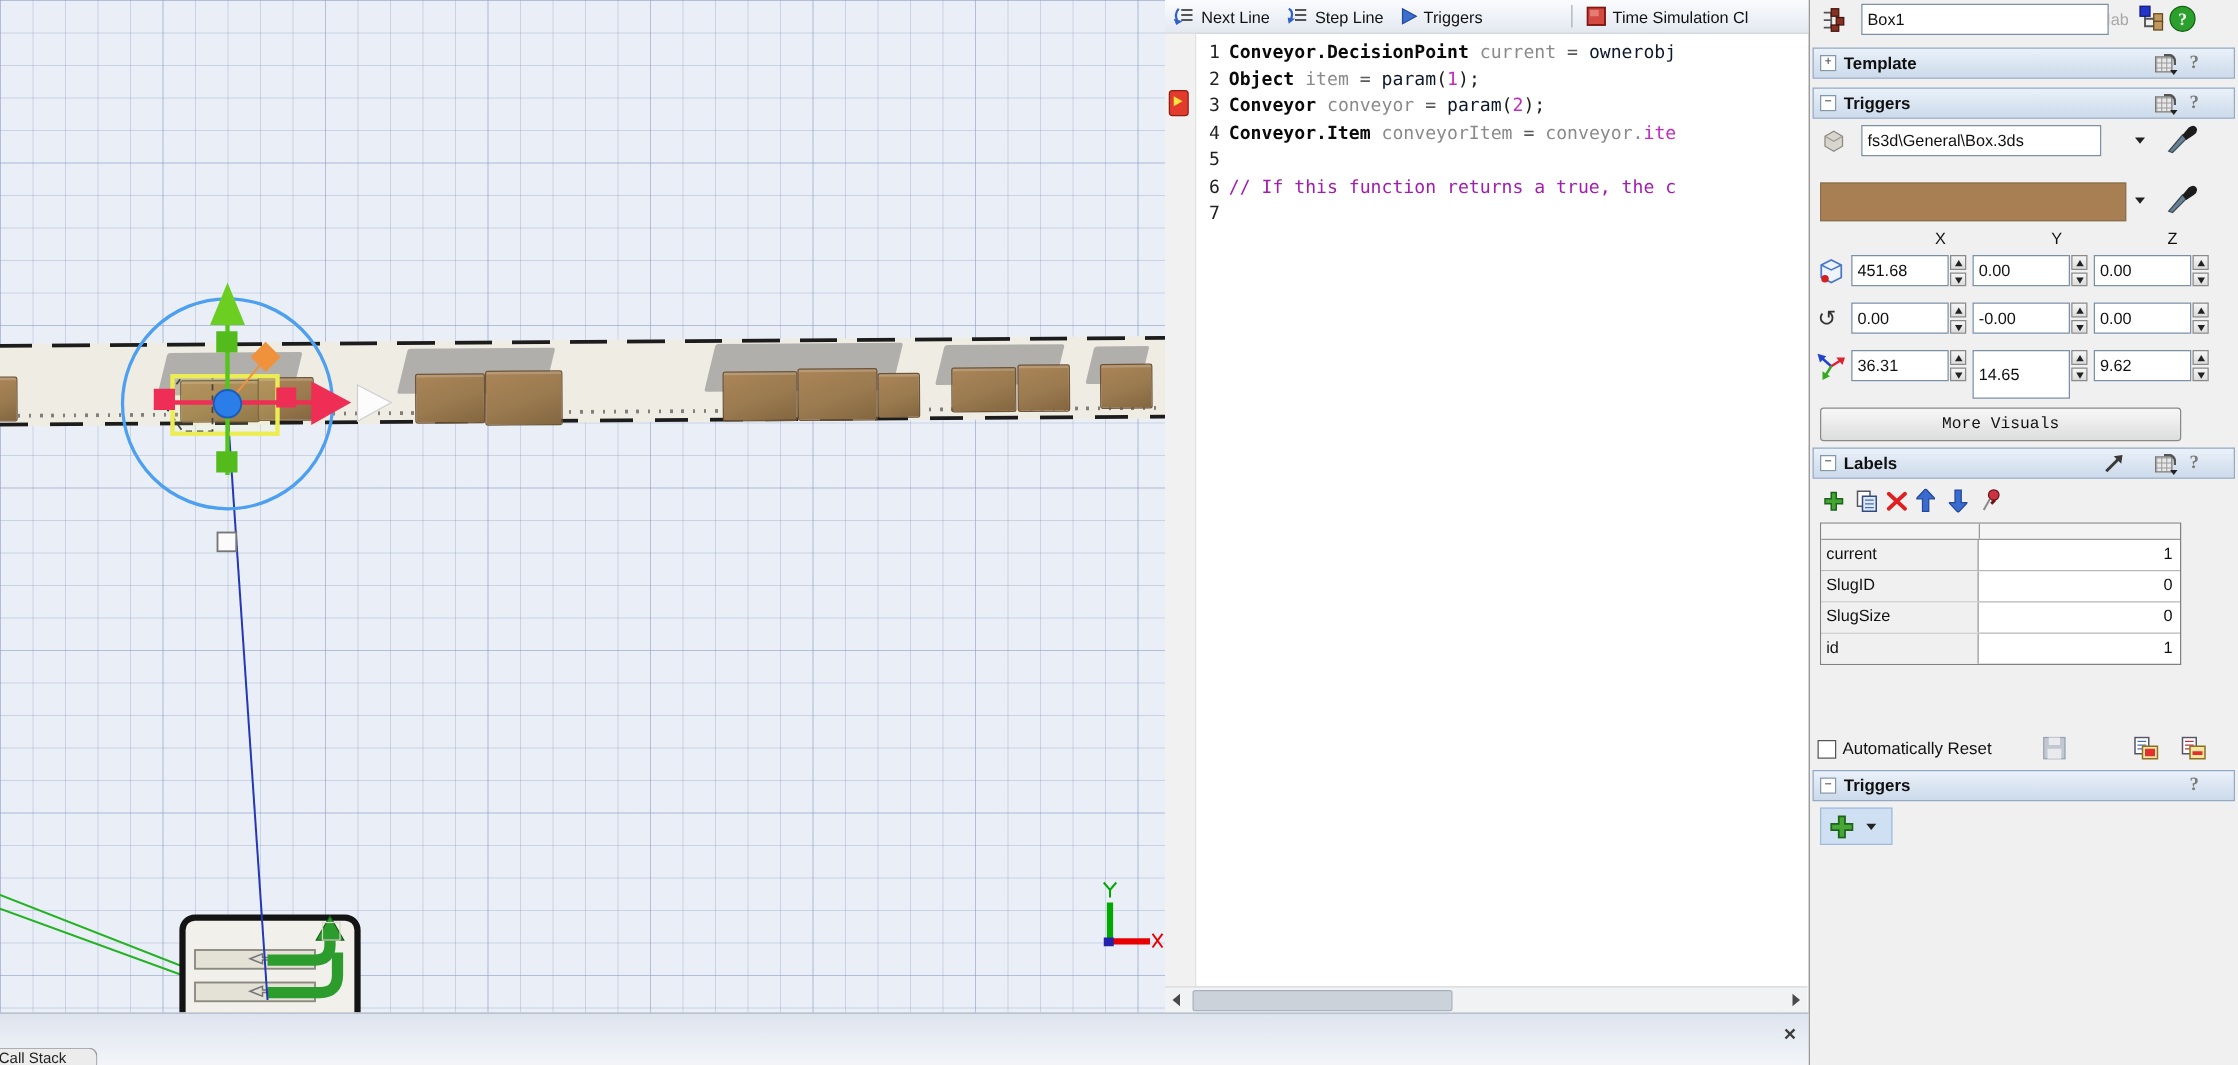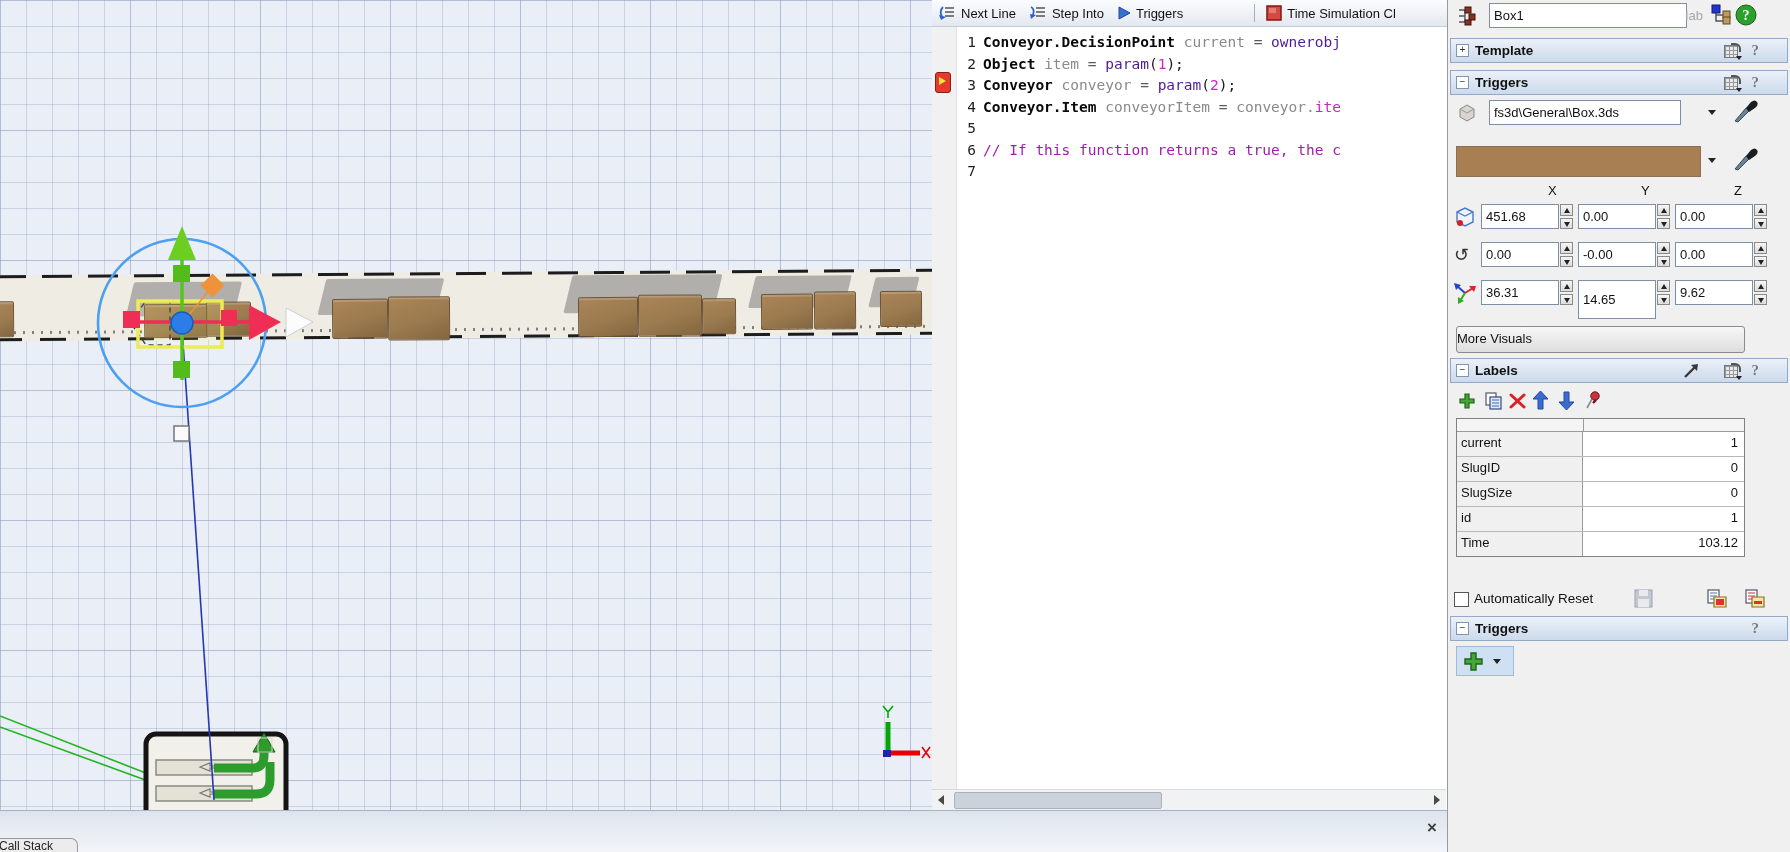--- a/index.html
+++ b/index.html
@@ -35,21 +35,21 @@
   #code-margin{position:absolute;left:0;top:27px;bottom:20px;width:24px;background:#f1f1f1;border-right:1px solid #e2e2e2;}
   #breakpoint{position:absolute;left:3px;top:72px;width:14px;height:19px;background:#e23b2e;border:1px solid #8d1d14;border-radius:3px;}
   #breakpoint:after{content:"";position:absolute;left:3px;top:4px;border-left:7px solid #ffe23c;border-top:4.5px solid transparent;border-bottom:4.5px solid transparent;}
   #code-lines{position:absolute;left:24px;top:32px;right:1px;bottom:22px;overflow:hidden;
     font-family:"DejaVu Sans Mono",monospace;font-size:14.5px;line-height:21.5px;white-space:pre;}
   .code-line{display:flex;}
   .line-num{width:20px;text-align:right;color:#222;flex:0 0 20px;margin-right:7px;}
   .tk-kw{font-weight:bold;color:#0a0a0a;}
   .tk-var{color:#8a8a8a;}
   .tk-op{color:#5a5a5a;}
-  .tk-fn{color:#4c1d95;}
+  .tk-fn{color:#0f172a;}
   .tk-num{color:#c328c3;}
   .tk-pl{color:#1a1a1a;}
   .tk-cm{color:#a21caf;}
   
   #hscroll{position:absolute;left:0;right:1px;bottom:0;height:20px;background:#f1f2f4;border-top:1px solid #d8d8d8;}
   .sb-btn{position:absolute;top:1px;width:18px;height:18px;display:flex;align-items:center;justify-content:center;}
   .sb-thumb{position:absolute;left:22px;top:2px;width:206px;height:15px;background:#ccd2da;border:1px solid #a9b2bf;border-radius:2px;}
   .tri-l{width:0;height:0;border-right:6px solid #4a4a4a;border-top:5px solid transparent;border-bottom:5px solid transparent;}
   .tri-r{width:0;height:0;border-left:6px solid #4a4a4a;border-top:5px solid transparent;border-bottom:5px solid transparent;}
   
@@ -78,21 +78,21 @@
   .spinner{position:absolute;width:14px;height:25px;}
   .spinner .up,.spinner .dn{position:absolute;left:0;width:13px;height:11.5px;background:linear-gradient(#f6f6f6,#dcdcdc);border:1px solid #8a8a8a;box-sizing:border-box;}
   .spinner .up{top:0;}
   .spinner .dn{bottom:0;}
   .spinner .up:after{content:"";position:absolute;left:2.5px;top:3px;border-bottom:5px solid #222;border-left:3.5px solid transparent;border-right:3.5px solid transparent;}
   .spinner .dn:after{content:"";position:absolute;left:2.5px;top:3px;border-top:5px solid #222;border-left:3.5px solid transparent;border-right:3.5px solid transparent;}
   .dd-arrow{width:0;height:0;border-top:5px solid #222;border-left:4px solid transparent;border-right:4px solid transparent;}
   .axis-lbl{position:absolute;font-size:13px;color:#111;}
   #more-visuals{position:absolute;left:8px;top:326px;width:287px;height:25px;
     background:linear-gradient(#f7f7f7,#dddddd);border:1px solid #8a8a8a;border-radius:3px;
-    font-size:13px;text-align:left;line-height:24px;color:#111;}
+    font-size:13px;text-align:center;line-height:24px;color:#111;font-family:Liberation Mono, monospace;}
   #labels-table{position:absolute;left:8px;top:418px;width:287px;border:1px solid #808080;background:#fff;}
   .lt-hdr{height:12px;border-bottom:1px solid #9a9a9a;background:#f4f4f4;display:flex;}
   .lt-row{display:flex;height:24px;border-bottom:1px solid #b8b8b8;}
   .lt-row:last-child{border-bottom:none;}
   .lt-key{width:126px;background:#f0f0f0;border-right:1px solid #9a9a9a;padding:3px 4px 0 4px;box-sizing:border-box;font-size:13px;}
   .lt-val{flex:1;text-align:right;padding:3px 6px 0 0;font-size:13px;}
   .checkbox{position:absolute;width:13px;height:13px;background:#fff;border:1px solid #555;}
   #triggers-add{position:absolute;left:8px;top:646px;width:56px;height:28px;background:#cfe0f3;border:1px solid #9ebbdc;display:flex;align-items:center;}
   
   .ico{display:inline-block;vertical-align:middle;}
@@ -188,21 +188,21 @@
         <polygon points="0,9 7,11 2,14" fill="#2f62c8"></polygon>
       </svg>
       <span>Next Line</span>
     </div>
     <div class="tb-item">
       <svg class="ico" width="17" height="15" viewBox="0 0 17 15">
         <path d="M6 2 H15 M6 6 H15 M6 10 H15" stroke="#555" stroke-width="1.6"></path>
         <path d="M1 1 Q5 3 3 9" fill="none" stroke="#2f62c8" stroke-width="1.8"></path>
         <polygon points="0,8 6,9 1,13" fill="#2f62c8"></polygon>
       </svg>
-      <span>Step Into</span>
+      <span>Step Line</span>
     </div>
     <div class="tb-item">
       <svg class="ico" width="13" height="14" viewBox="0 0 13 14">
         <polygon points="1,1 12,7 1,13" fill="#3a6fd0" stroke="#24489a" stroke-width="1"></polygon>
       </svg>
       <span>Triggers</span>
     </div>
     <div class="tb-sep" style="margin-left:64px;"></div>
     <div class="tb-item">
       <svg class="ico" width="16" height="16" viewBox="0 0 16 16">
@@ -417,24 +417,20 @@
           <div class="lt-val">0</div>
         </div>
         <div class="lt-row">
           <div class="lt-key">SlugSize</div>
           <div class="lt-val">0</div>
         </div>
         <div class="lt-row">
           <div class="lt-key">id</div>
           <div class="lt-val">1</div>
         </div>
-        <div class="lt-row">
-          <div class="lt-key">Time</div>
-          <div class="lt-val">103.12</div>
-        </div>
       </div>
   </div>
 
   <div class="checkbox" style="left:6px;top:592px;"></div>
   <span class="abs" style="left:26px;top:591px;font-size:13.5px;">Automatically Reset</span>
   <svg class="abs" style="left:186px;top:589px;" width="19" height="19" viewBox="0 0 19 19">
     <rect x="1" y="1" width="17" height="17" fill="#c2c8d2" stroke="#9aa2b0"></rect>
     <rect x="5" y="1" width="9" height="6" fill="#e8eaee"></rect>
     <rect x="4" y="10" width="11" height="8" fill="#e8eaee"></rect>
   </svg>

